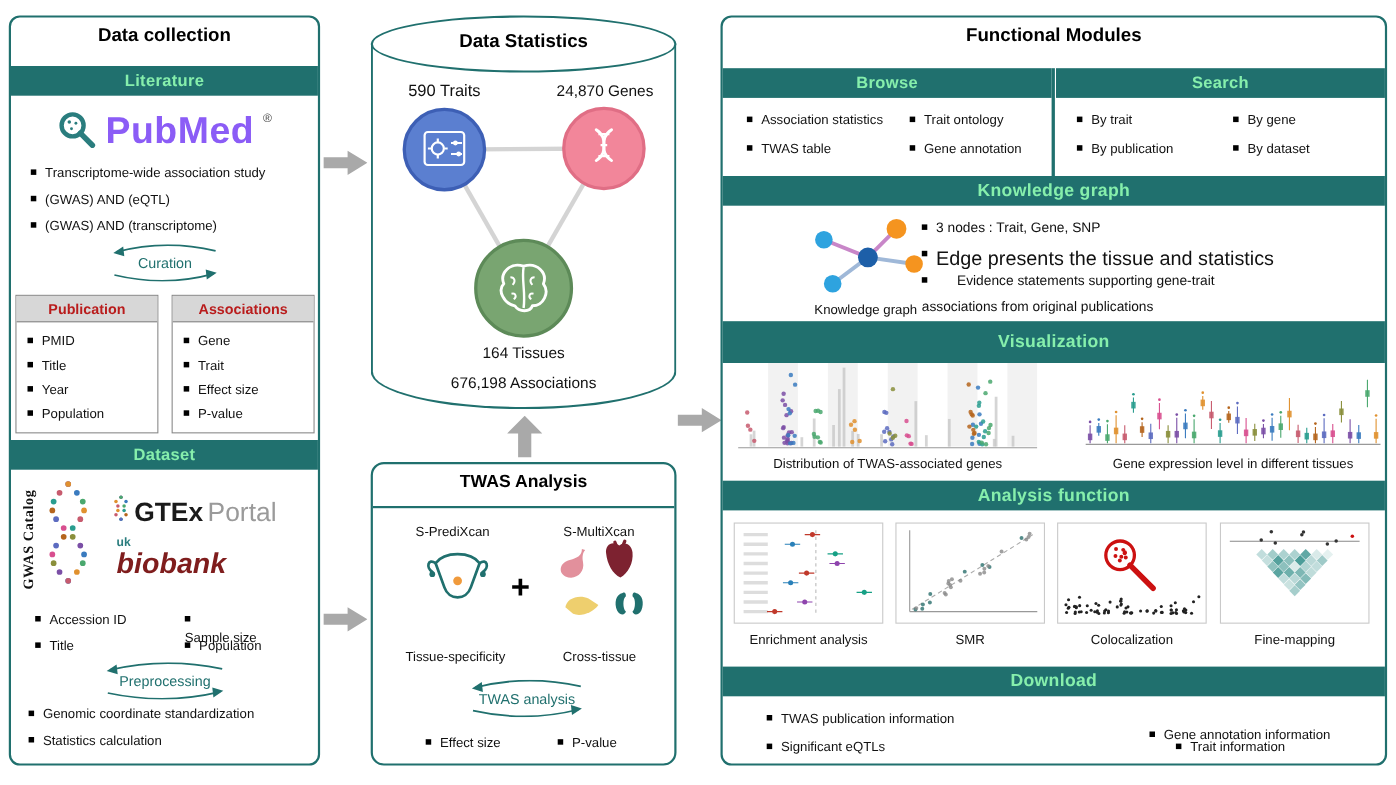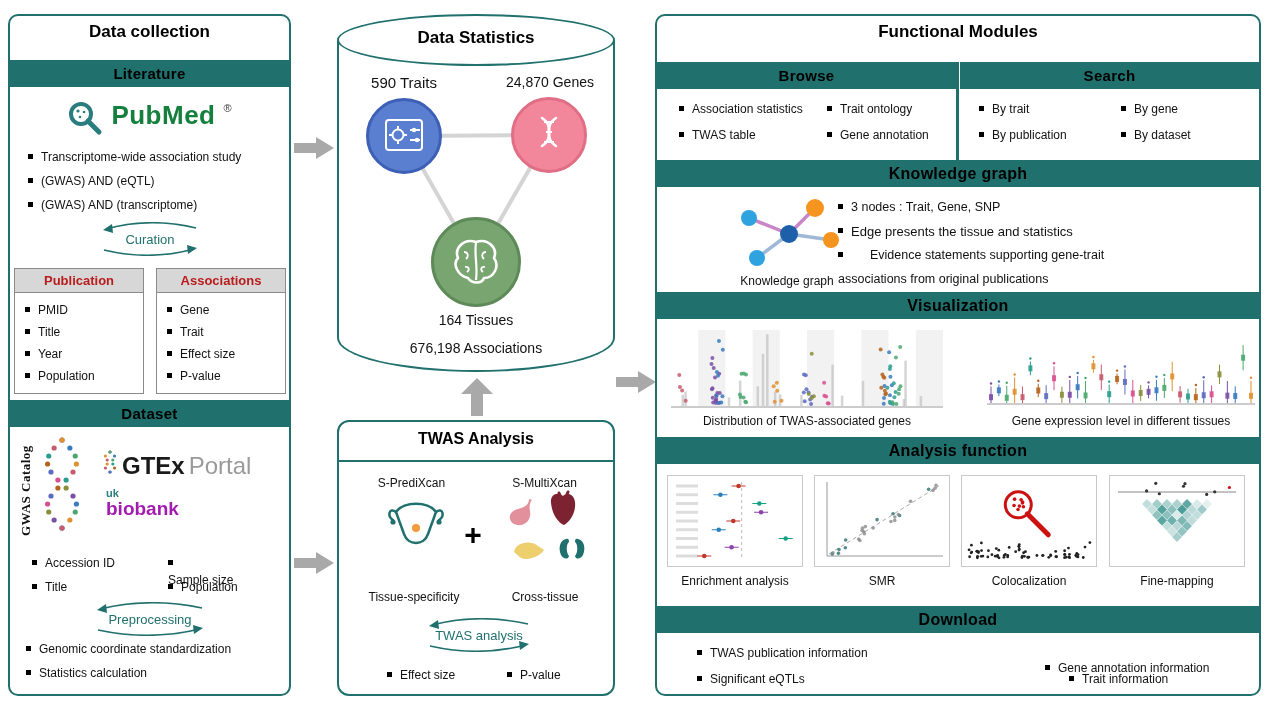--- a/index.html
+++ b/index.html
@@ -1,46 +1,46 @@
 <!DOCTYPE html>
 <html><head>
 <meta charset="utf-8">
 <style>
   :root{ --teal:#20706e; --arrow:#a9a9a9; }
   *{box-sizing:border-box;}
   html,body{margin:0;padding:0;}
   body{font-family:"Liberation Sans", sans-serif; background:#fff;}
   .canvas{position:relative;width:1269px;height:714px;background:#fff;overflow:hidden;}
   .panel{position:absolute;border:2px solid var(--teal);border-radius:10px;background:#fff;}
-  .bar{position:absolute;background:var(--teal);color:#000000;font-weight:bold;font-size:15px;display:flex;align-items:center;justify-content:center;letter-spacing:0.3px;text-align:center;}
+  .bar{position:absolute;background:var(--teal);color:#86efac;font-weight:bold;font-size:15px;display:flex;align-items:center;justify-content:center;letter-spacing:0.3px;text-align:center;}
   .bigtitle{position:absolute;font-weight:bold;font-size:17px;color:#000;text-align:center;}
   .txt{position:absolute;color:#111;}
   .center{text-align:center;}
   .br{position:absolute;display:flex;gap:8px;align-items:flex-start;font-size:12px;color:#111;line-height:1.25;}
   .sq{width:5px;height:5px;background:#000;flex:none;margin-top:4px;}
   .mini-box{position:absolute;border:1px solid #8a8a8a;background:#fff;}
   .mini-head{height:24px;background:#d7d7d7;border-bottom:1px solid #8a8a8a;display:flex;align-items:center;justify-content:center;font-weight:bold;font-size:13px;color:#b91c1c;}
   .cycle{position:absolute;display:flex;align-items:center;justify-content:center;}
   .cycle svg{position:absolute;left:0;top:0;width:100%;height:100%;}
   .cycle .lbl{position:relative;color:var(--teal);font-size:13px;}
   .harrow{position:absolute;}
   .stat-circle{position:absolute;border-radius:50%;display:flex;align-items:center;justify-content:center;}
   .cyl-top{position:absolute;border:2px solid var(--teal);border-radius:50%;background:#fff;}
   .cyl-body{position:absolute;border:2px solid var(--teal);border-top:none;background:#fff;border-radius:0 0 139px 139px / 0 0 34px 34px;}
   .thumb{position:absolute;border:1px solid #c9c9c9;background:#fff;}
   .caption{position:absolute;font-size:12px;color:#111;text-align:center;}
   .logo-pubmed{position:absolute;display:flex;align-items:flex-start;justify-content:center;gap:8px;}
-  .pubmed-word{font-size:26px;font-weight:bold;color:#15803d;letter-spacing:0.5px;}
+  .pubmed-word{font-size:34px;font-weight:bold;color:#8b5cf6;letter-spacing:0.5px;}
   .pubmed-reg{font-size:11px;color:#444;margin-top:2px;}
   .gwas-vert{position:absolute;transform:rotate(-90deg);transform-origin:0 0;font-family:"Liberation Serif", serif;font-weight:bold;font-size:13px;color:#111;white-space:nowrap;letter-spacing:0.5px;}
   .gtex-row{position:absolute;display:flex;align-items:baseline;gap:4px;}
   .gtex-word{font-size:24px;font-weight:bold;color:#1a1a1a;}
   .portal-word{font-size:24px;color:#9a9a9a;}
   .uk-word{font-size:11px;font-weight:bold;color:#2a7d7e;line-height:1;}
-  .biobank-word{font-size:19px;font-weight:bold;color:#a21caf;line-height:1;}
+  .biobank-word{font-size:26px;font-weight:bold;color:#7f1d1d;line-height:1;font-style:italic;}
   .vdiv{position:absolute;background:var(--teal);}
 </style>
 </head>
 <body>
 
 <div class="canvas">
 
   <div class="panel" style="left:8px;top:14px;width:283px;height:682px;">
     <div class="bigtitle" style="left:0;top:6px;width:100%;">Data collection</div>
     <div class="bar" style="left:0;top:44px;width:279px;height:27px;">Literature</div>
@@ -383,31 +383,31 @@
       <circle cx="22" cy="22" r="8" fill="#2ea3df"></circle>
       <circle cx="30" cy="62" r="8" fill="#2ea3df"></circle>
       <circle cx="62" cy="38" r="9" fill="#1d5fa8"></circle>
     </svg>
     <div class="caption" style="left:50px;top:258px;width:160px;">Knowledge graph</div>
 
     <div class="br" style="left:181px;top:184px;width:400px;font-size:12.5px;">
         <span class="sq"></span>
         <span>3 nodes : Trait, Gene, SNP</span>
       </div>
-    <div class="br" style="left:181px;top:208px;width:400px;font-size:13px;">
+    <div class="br" style="left:181px;top:208px;width:400px;font-size:18px;">
         <span class="sq"></span>
         <span>Edge presents the tissue and statistics</span>
       </div>
     <div class="br" style="left:181px;top:232px;width:400px;font-size:12.5px;gap:27px;">
         <span class="sq"></span>
         <span>Evidence statements supporting gene-trait</span>
       </div>
     <div class="txt" style="left:181px;top:256px;width:400px;font-size:12.5px;">associations from original publications</div>
 
-    <div class="bar" style="left:0;top:276px;width:602px;height:27px;font-size:16px;">Visualization</div>
+    <div class="bar" style="left:0;top:276px;width:602px;height:38px;font-size:16px;">Visualization</div>
 
     <svg style="position:absolute;left:14px;top:310px;" width="272" height="84">
         <rect x="27.2" y="4" width="27.2" height="76" fill="#000" fill-opacity="0.05"></rect>
         <rect x="81.6" y="4" width="27.2" height="76" fill="#000" fill-opacity="0.05"></rect>
         <rect x="136" y="4" width="27.2" height="76" fill="#000" fill-opacity="0.05"></rect>
         <rect x="190.4" y="4" width="27.2" height="76" fill="#000" fill-opacity="0.05"></rect>
         <rect x="244.8" y="4" width="27.2" height="76" fill="#000" fill-opacity="0.05"></rect>
         <rect x="248.67191358024692" y="70.1667722261414" width="2.5" height="9.8332277738586" fill="#b9b9b9" fill-opacity="0.6"></rect>
         <rect x="190.74197530864197" y="54.86691011480167" width="2.5" height="25.133089885198334" fill="#b9b9b9" fill-opacity="0.6"></rect>
         <rect x="102.86759259259259" y="65.65088041581757" width="2.5" height="14.34911958418244" fill="#b9b9b9" fill-opacity="0.6"></rect>

